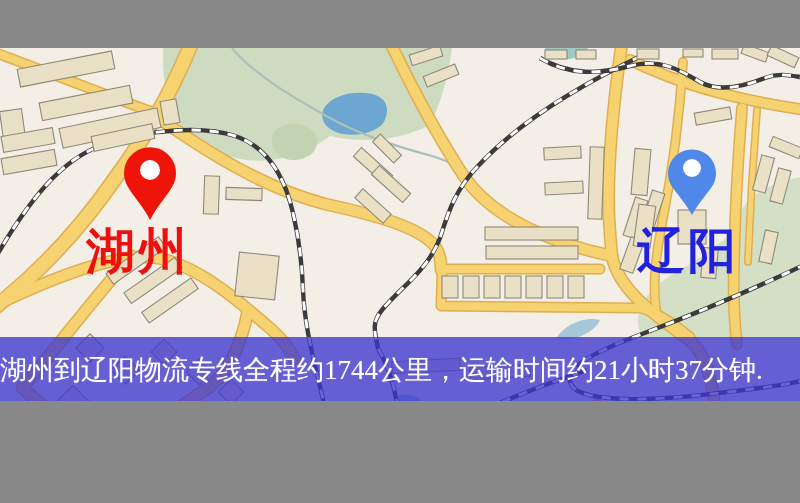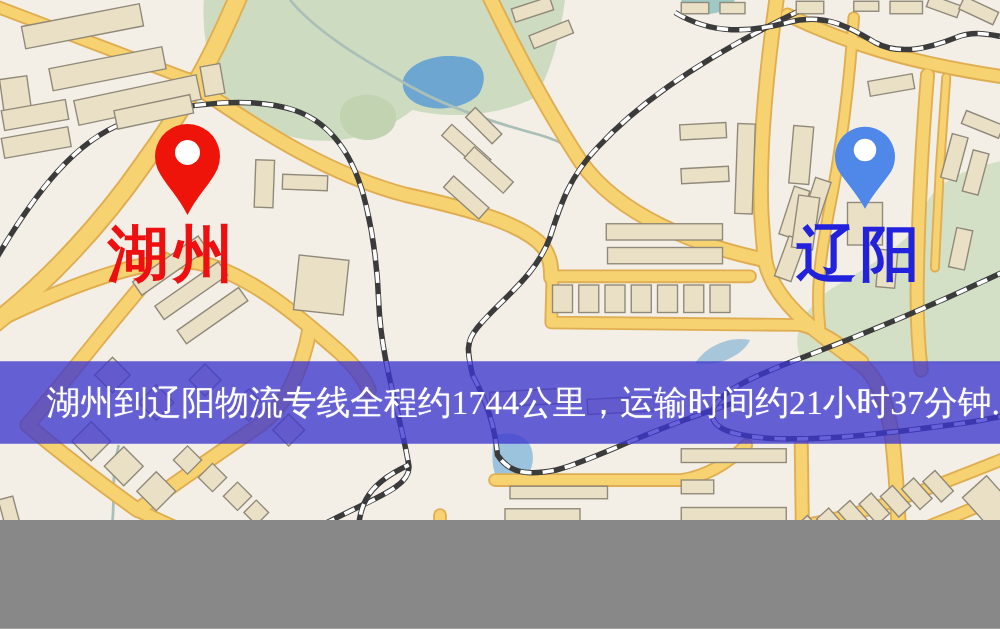--- a/index.html
+++ b/index.html
@@ -1,32 +1,33 @@
 <!DOCTYPE html>
 <html style="--pin_origin: #ee1409; --pin_destination: #4f88e8; --label_origin: #ee1010; --label_destination: #2222dd; --banner_bg: rgba(60,54,206,0.78); --banner_text: #ffffff; --road_fill: #f6d271; --road_casing: #e0ae52; --building_fill: #eae0c6; --building_stroke: #90897a; --map_background: #f3efe6; --park_green: #cddcc0; --water_blue: #6ea6d2;"><head>
 <meta charset="utf-8">
 <style>
   html,body{margin:0;padding:0;background:#888;}
   .stage{
-    position:relative;width:800px;height:416px;overflow:hidden;
+    position:relative;width:800px;height:353px;overflow:hidden;
     font-family:"Liberation Sans", sans-serif;
     background:#f3efe6;
+    margin-top:48px;
   }
   .stage svg{position:absolute;left:0;top:0;}
   .city-label{
     font-family:"Liberation Sans", sans-serif;
     font-weight:600;
     letter-spacing:3px;
   }
   #origin-label{fill:var(--label_origin);font-size:49px;}
   #dest-label{fill:var(--label_destination);font-size:48px;}
   .banner{
     position:absolute;left:0;top:289px;width:800px;height:66px;
     background:var(--banner_bg);
-    display:flex;align-items:center;justify-content:flex-end;
+    display:flex;align-items:center;justify-content:flex-start;
     z-index:5;
   }
   .banner-text{
     color:var(--banner_text);
     font-family:"Liberation Serif", serif;
     font-size:27px;
     white-space:nowrap;
     text-shadow:0 0 1px rgba(255,255,255,.4);
   }
   .road-casing{fill:none;stroke:var(--road_casing);stroke-linecap:round;stroke-linejoin:round;}

